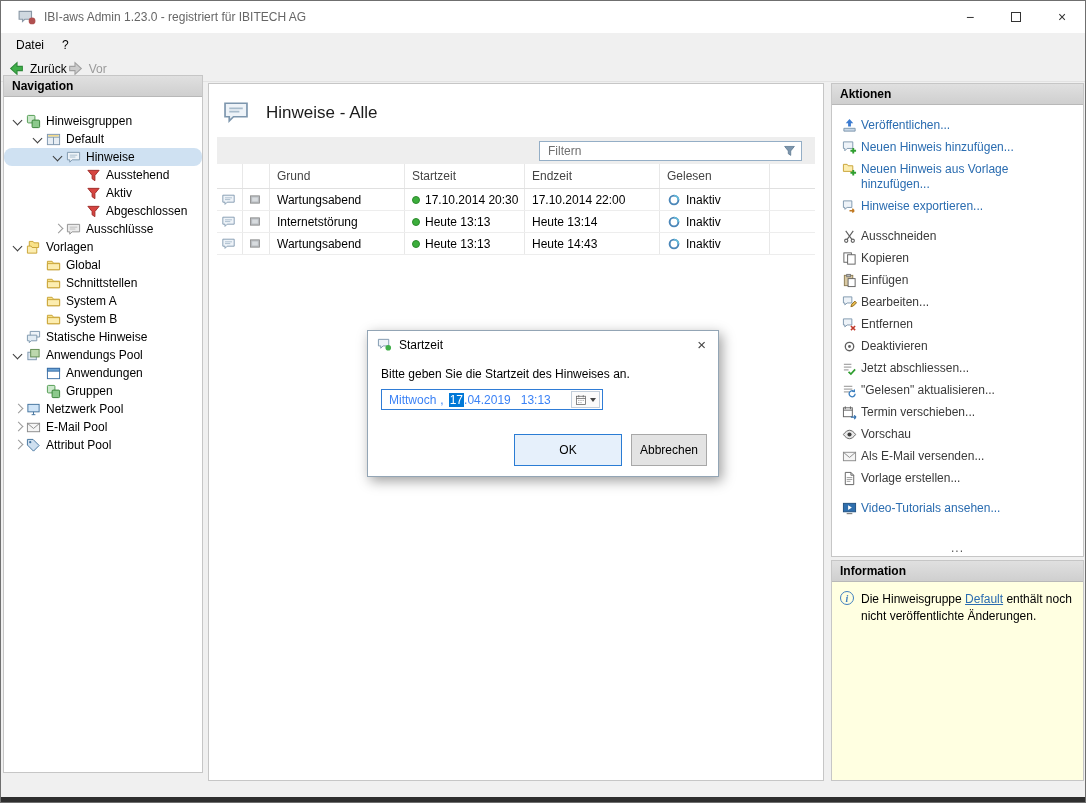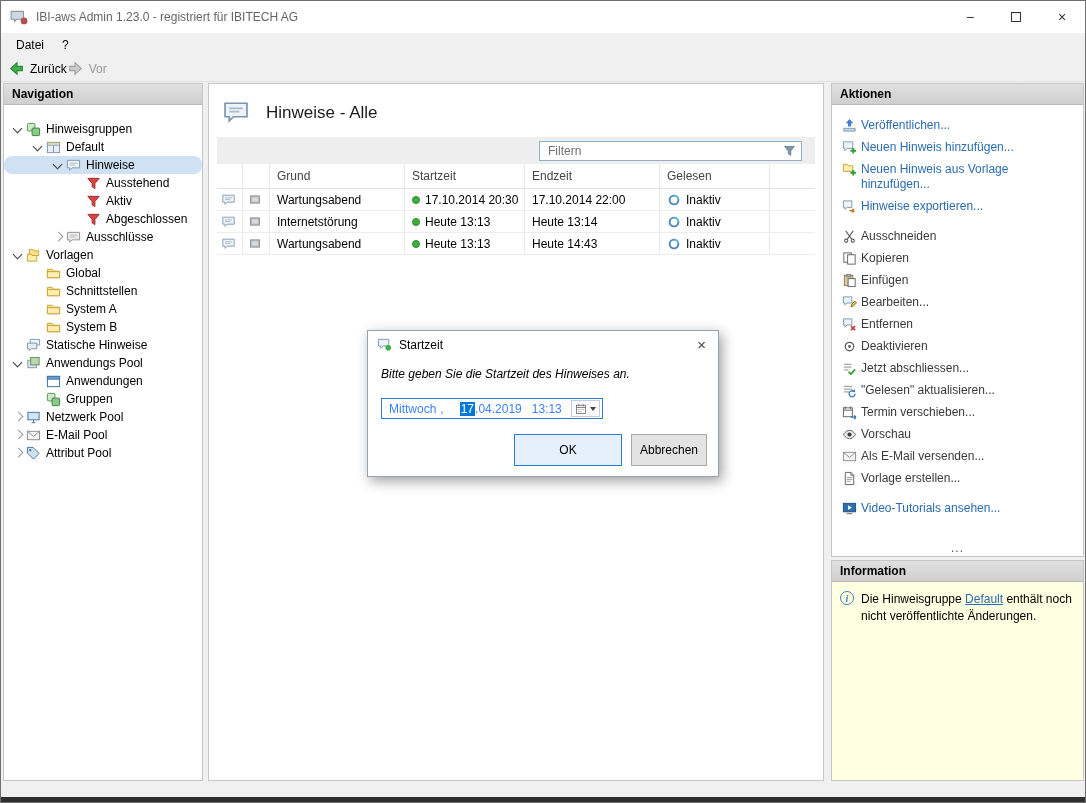--- a/index.html
+++ b/index.html
@@ -1,38 +1,38 @@
 <!DOCTYPE html>
 <html><head>
 <meta charset="utf-8">
 <style>
   * { margin:0; padding:0; box-sizing:border-box; }
   body { width:1086px; height:803px; font-family:"Liberation Sans","DejaVu Sans",sans-serif; font-size:12px; color:#000; background:#f0f0f0; }
   .window { position:relative; width:1086px; height:803px; background:#f0f0f0; border:1px solid #6f6f6f; overflow:hidden; }
 
   
-  .titlebar { height:32px; background:#fff; display:flex; align-items:center; padding-left:9px; }
+  .titlebar { height:32px; background:#fff; display:flex; align-items:center; padding-left:17px; }
   .app-icon { width:18px; height:18px; margin-right:8px; }
   .win-title { color:#666; font-size:12px; }
   .win-controls { margin-left:auto; display:flex; height:100%; }
   .wc { width:46px; display:flex; align-items:center; justify-content:center; color:#333; font-size:14px; }
   .maxbox { width:10px; height:10px; border:1px solid #333; display:inline-block; }
 
   
   .menubar { height:23px; background:#f0f0f0; display:flex; align-items:center; padding-left:6px; }
   .menu-item { padding:3px 9px; }
   .toolbar { height:26px; background:#f0f0f0; border-bottom:1px solid #e2e2e2; display:flex; align-items:center; padding-left:7px; }
   .tool-btn { display:flex; align-items:center; gap:5px; }
   .tool-btn .icon { width:17px; height:17px; }
   .tool-btn.disabled .tool-label { color:#9a9a9a; }
 
   
   .panel { background:#fff; border:1px solid #c6c6c6; display:flex; flex-direction:column; overflow:hidden; }
   .panel-header { height:21px; background:linear-gradient(#e0e0e0,#cfcfcf); border-bottom:1px solid #b8b8b8; font-weight:bold; padding:3px 8px; font-size:12px; flex:0 0 21px; }
-  .nav-panel  { position:absolute; left:2px;   top:82px; width:200px; height:698px; }
+  .nav-panel  { position:absolute; left:2px;   top:74px; width:200px; height:698px; }
   .main-panel { position:absolute; left:207px; top:82px; width:616px; height:698px; }
   .right-col  { position:absolute; left:830px; top:82px; width:253px; height:698px; display:flex; flex-direction:column; }
   .actions-panel { height:474px; margin-bottom:3px; }
   .info-panel { flex:1; }
   .bottom-strip { position:absolute; left:0; right:0; bottom:0; height:5px; background:#2e2e2e; }
 
   
   .tree { padding-top:15px; flex:1; overflow:hidden; }
   .tree-item { height:18px; display:flex; align-items:center; white-space:nowrap; cursor:default; }
   .tree-item.selected { background:#cfe1f2;border-radius:8px; }
@@ -63,25 +63,25 @@
   .row-status { width:14px; height:14px; margin-right:5px; }
   .green-dot { width:8px; height:8px; border-radius:50%; background:#3cae3c; border:1px solid #2c8a2c; margin-right:5px; flex:0 0 8px; }
 
   
   .dialog { position:absolute; left:366px; top:329px; width:352px; height:147px; background:#fff; border:1px solid #93a5b5; box-shadow:3px 4px 12px rgba(0,0,0,.38); z-index:20; display:flex; flex-direction:column; }
   .dialog-titlebar { height:27px; display:flex; align-items:center; padding:0 9px 0 9px; flex:0 0 27px; }
   .dialog-titlebar .icon { width:15px; height:15px; margin-right:7px; }
   .dialog-title { font-size:12px; color:#000; }
   .dialog-close { margin-left:auto; font-size:15px; color:#444; padding:0 3px; cursor:default; }
   .dialog-body { padding:9px 13px 0; }
-  .dialog-message { margin-bottom:17px;font-style:italic; }
+  .dialog-message { margin-bottom:8px; }
   .datetime-input { width:222px; height:21px; border:1px solid #2f7cd6; display:flex; align-items:center; padding:0 2px 0 7px; background:#fff; }
   .dt-part { color:#3b82f6; }
   .dt-comma { margin-left:4px; }
-  .dt-day { margin-left:16px; background:#0078d7; color:#fff; padding:0 1px; }
+  .dt-day { margin-left:5px; background:#0078d7; color:#fff; padding:0 1px; }
   .dt-time { margin-left:10px; }
   .dt-dropdown { margin-left:auto; height:17px; display:flex; align-items:center; gap:3px; padding:0 3px; border:1px solid #c2cedb; background:#fbfbfb; }
   .dt-dropdown .icon { width:12px; height:12px; }
   .dd-arrow { width:0; height:0; border-left:3.5px solid transparent; border-right:3.5px solid transparent; border-top:4px solid #444; }
   .dialog-footer { margin-top:auto; display:flex; justify-content:flex-end; gap:9px; padding:0 11px 10px; }
   .btn { height:32px; font-size:12px; font-family:"Liberation Sans","DejaVu Sans",sans-serif; background:#e3e3e3; border:1px solid #a8a8a8; cursor:default; }
   .btn-default { width:108px; background:#e6f0fb; border:1px solid #2a7cd4; }
   .btn-cancel { width:76px; }
 
   

